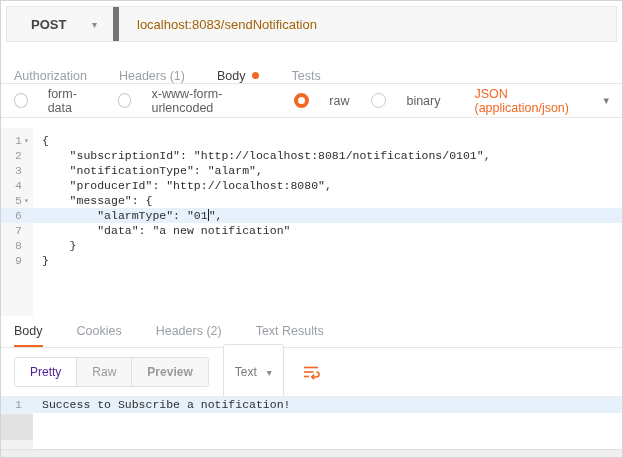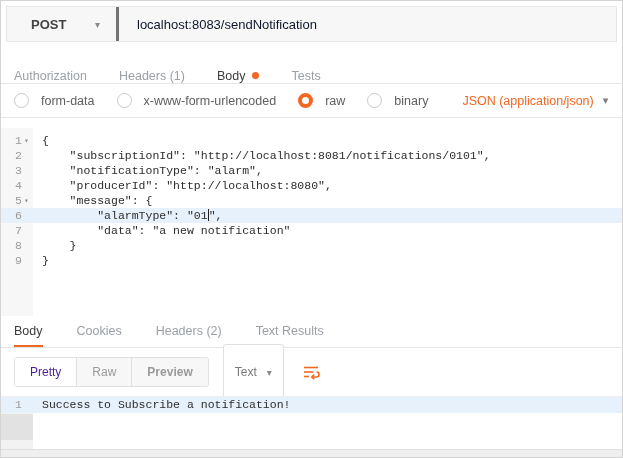--- a/index.html
+++ b/index.html
@@ -19,29 +19,29 @@
     height: 36px;
     background: #f7f7f7;
     border: 1px solid #e6e6e6;
     display: flex; align-items: stretch;
     flex: 0 0 auto;
   }
   .method-select {
     width: 112px;
     display: flex; align-items: center; justify-content: space-between;
     padding: 0 16px 0 24px;
-    border-right: 3px solid #737373;
+    border-right: 6px solid #737373;
     color: #444; font-size: 13px; font-weight: 600;
     cursor: pointer;
   }
   .method-select .caret { color: #8a8a8a; font-size: 10px; font-weight: 400; }
   .url-field {
     flex: 1; display: flex; align-items: center;
     padding-left: 18px;
-    font-size: 13px; color: #0f172a;
+    font-size: 13px; color: #a16207;
   }
   
   .req-tabs {
     margin-top: 12px;
     height: 30px;
     display: flex; align-items: flex-end;
     gap: 32px;
     padding: 0 13px;
     border-bottom: 1px solid #e6e6e6;
     font-size: 12.5px; color: #9aa0a6;
@@ -56,21 +56,21 @@
   
   .mode-row {
     height: 34px;
     display: flex; align-items: center;
     gap: 22px;
     padding: 0 13px;
     border-bottom: 1px solid #e6e6e6;
     font-size: 12.5px; color: #5f5f5f;
     flex: 0 0 auto;
   }
-  .mode { display: flex; align-items: center; gap: 12px; cursor: pointer; }
+  .mode { display: flex; align-items: center; gap: 20px; cursor: pointer; }
   .radio {
     width: 15px; height: 15px; border-radius: 50%;
     border: 1px solid #c9c9c9; background: #fff; display: inline-block;
   }
   .radio.sel { border: 4.5px solid #F26722; }
   .content-type {
     margin-left: 12px;
     color: #F26722; font-size: 12.5px;
     display: flex; align-items: center; gap: 9px;
     cursor: pointer;

